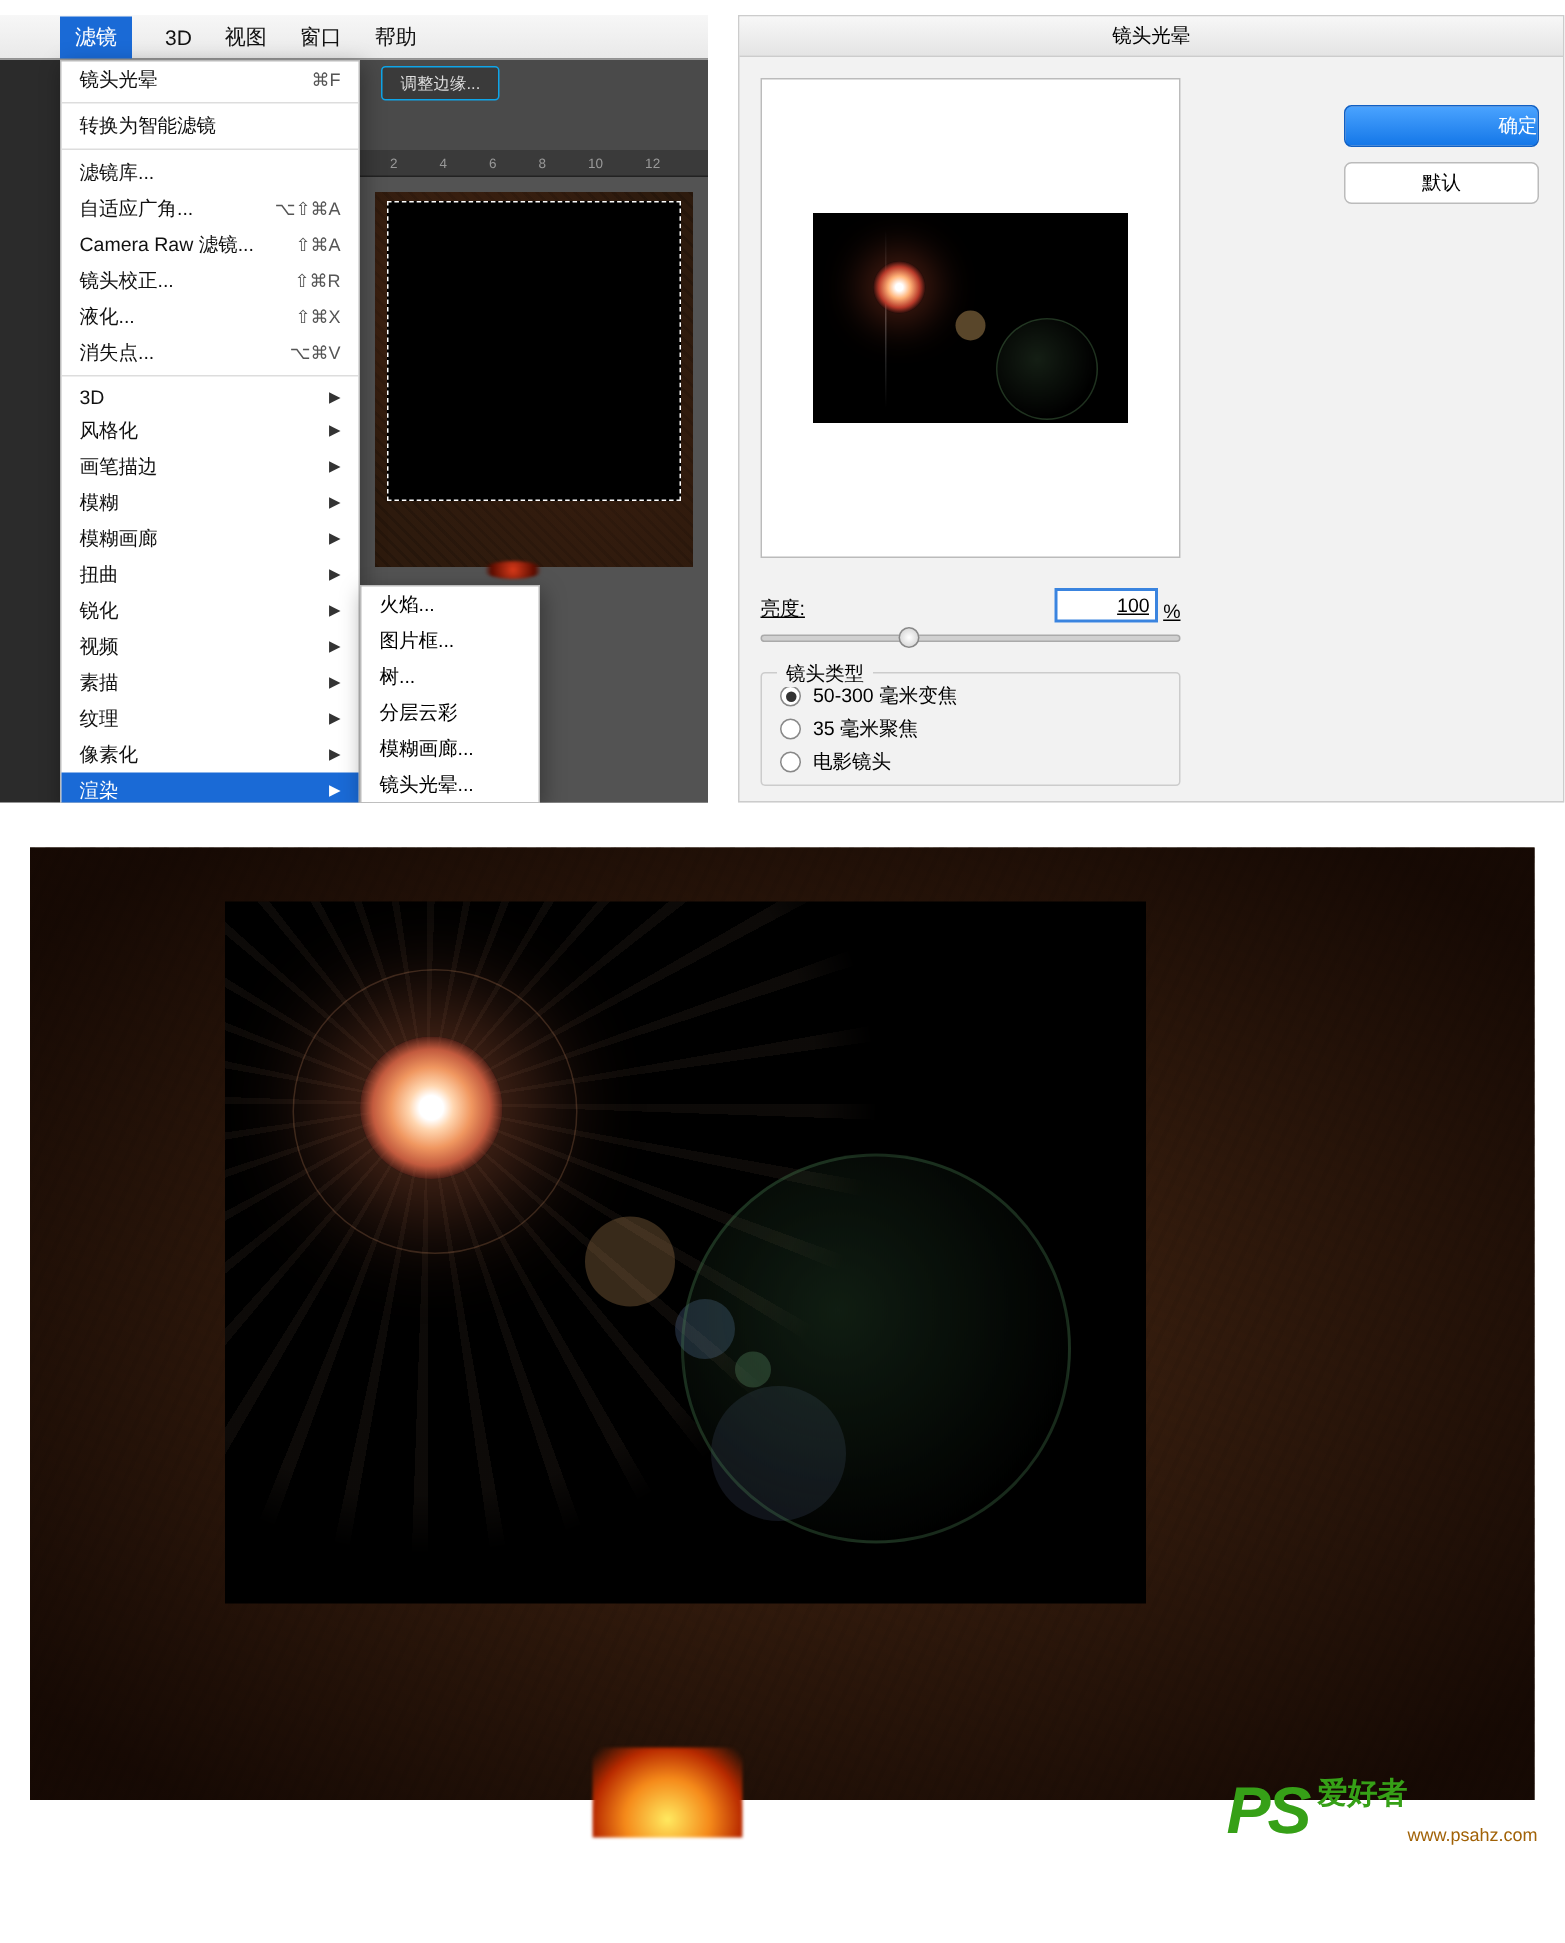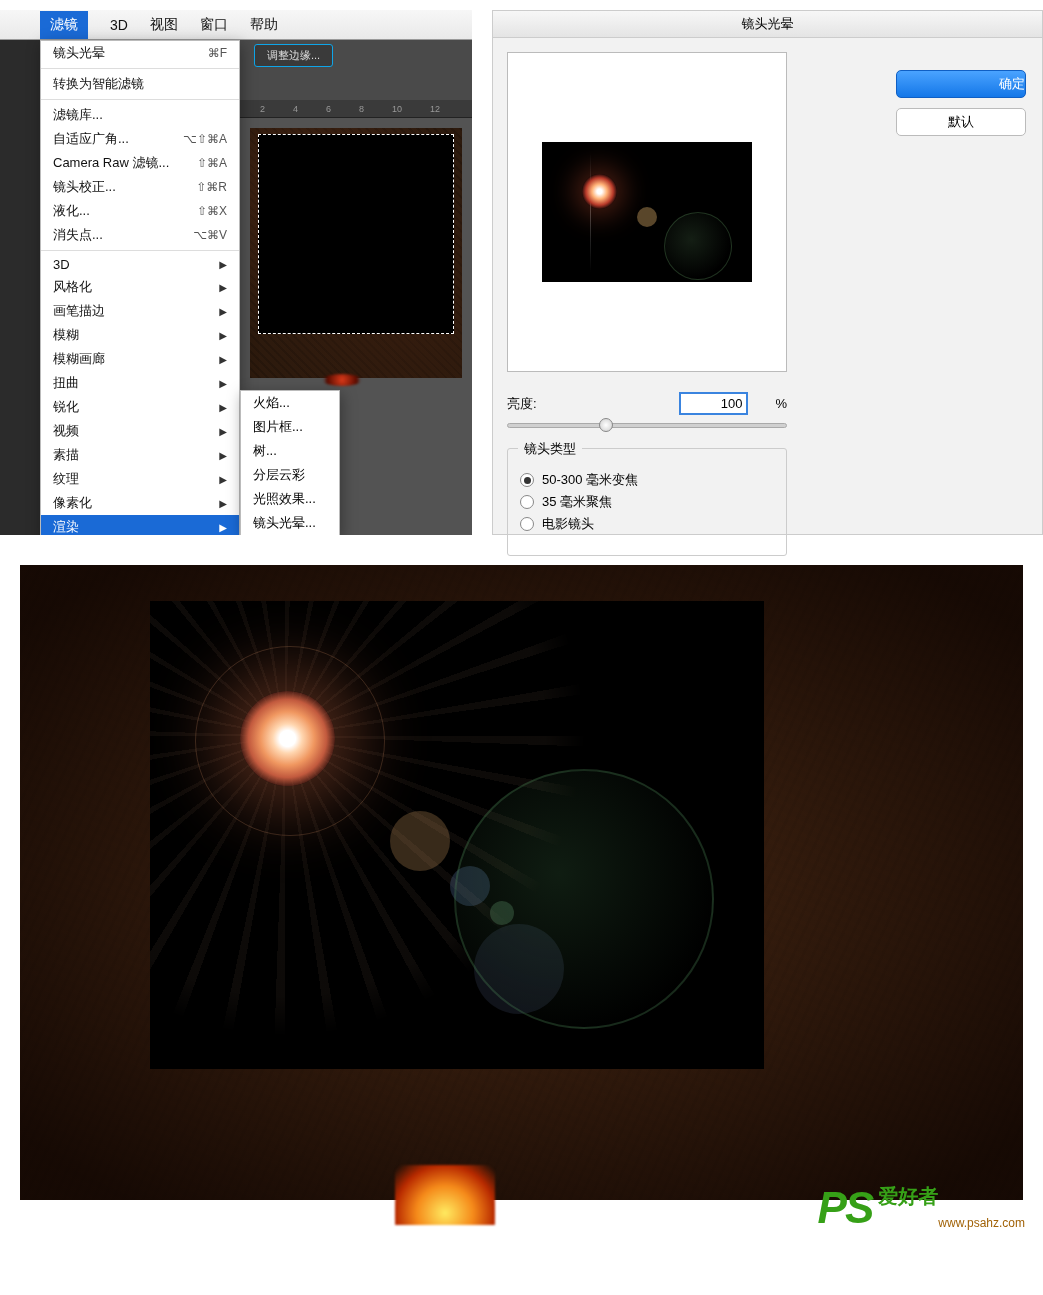--- a/index.html
+++ b/index.html
@@ -24,43 +24,43 @@
   .sel { position: absolute; top: 6px; left: 8px; right: 8px; height: 200px; border: 1px dashed #fff; background: #000; }
   .glow-red { position:absolute; bottom:-8px; left:72px; width:40px; height:12px; background: radial-gradient(circle,#d93a1a,#5a0c00 70%,transparent 90%); border-radius:50%; filter: blur(1px); }
   
   .dropdown { position: absolute; top: 30px; left: 40px; width: 200px; background: #fff; border: 1px solid #bbb; box-shadow: 2px 4px 14px rgba(0,0,0,.35); font-size: 13px; color: #111; z-index: 10; }
   .dropdown .item { display: flex; justify-content: space-between; align-items: center; padding: 3px 12px; white-space: nowrap; cursor: default; }
   .dropdown .item.highlight { background: #1a6ad6; color: #fff; }
   .dropdown .item .sc { color: #555; font-size: 12px; }
   .dropdown .sep { height: 1px; background: #ddd; margin: 3px 0; }
   .tri { font-size: 10px; color: #333; }
   .item.highlight .tri { color: #fff; }
-  .submenu { position: absolute; left: 240px; top: 380px; width: 100px; background: #fff; border: 1px solid #bbb; box-shadow: 2px 4px 14px rgba(0,0,0,.35); font-size: 13px; z-index: 11; }
+  .submenu { position: absolute; left: 240px; top: 380px; width: 120px; background: #fff; border: 1px solid #bbb; box-shadow: 2px 4px 14px rgba(0,0,0,.35); font-size: 13px; z-index: 11; }
   .submenu .item { padding: 3px 12px; }
   
   .dialog { flex: 1; height: 525px; background: #f2f2f2; border: 1px solid #ccc; position: relative; font-size: 13px; }
   .dialog .dlg-title { text-align: center; padding: 4px 0; background: linear-gradient(#f7f7f7,#e4e4e4); border-bottom: 1px solid #ccc; font-size: 13px; }
   .dlg-body { padding: 14px; position: relative; }
   .preview { width: 280px; height: 320px; background: #fff; border: 1px solid #bbb; display: flex; align-items: center; justify-content: center; }
   .preview-inner { width: 210px; height: 140px; background: #000; position: relative; overflow: hidden; }
   .flare-main { position: absolute; top: 32px; left: 40px; width: 35px; height: 35px; border-radius: 50%;
       background: radial-gradient(circle,#fff 10%,#ffb378 30%,#b83a2a 55%,transparent 75%);
       box-shadow: 0 0 26px 8px rgba(200,80,50,.35); }
   .flare-cross { position:absolute; top:10px; left:48px; width:1px; height:120px; background: linear-gradient(to bottom, transparent, rgba(255,255,255,.25), transparent); transform-origin: top; }
   .flare-ring { position: absolute; right: 20px; bottom: 2px; width: 68px; height: 68px; border-radius: 50%; border: 1px solid rgba(90,140,90,.35); background: radial-gradient(circle at 40% 40%, rgba(80,120,80,.25), transparent 70%); }
   .flare-dot { position: absolute; width: 20px; height: 20px; border-radius: 50%; background: rgba(255,200,120,.35); }
   .dlg-buttons { position: absolute; top: 32px; right: 16px; width: 130px; }
   .btn-primary { display:block; width:100%; padding: 4px 0; text-align:right; background: linear-gradient(#4aa3ff,#1477e8); color:#fff; border:1px solid #0f5fc4; border-radius: 5px; margin-bottom: 10px; font-size:13px; }
   .btn-default { display:block; width:100%; padding: 4px 0; text-align:center; background: #fff; border:1px solid #bbb; border-radius: 5px; font-size:13px; }
-  .brightness { margin-top: 20px; width: 280px; display:flex; align-items:center; gap: 27px; }
+  .brightness { margin-top: 20px; width: 280px; display:flex; align-items:flex-end; gap: 3px; text-decoration: underline; }
   .brightness input[type=text] { width: 69px; padding: 2px 4px; border: 2px solid #3a84df; text-align:right; font-size:13px; }
   .slider-wrap { width: 280px; margin-top: 8px; position: relative; }
   .slider-track { height: 5px; background: #d0d0d0; border:1px solid #aaa; border-radius:3px; }
   .slider-thumb { position:absolute; top:-5px; left: 33%; width:14px; height:14px; background: radial-gradient(#fff,#ccc); border:1px solid #888; border-radius:50%; }
-  .fieldset { margin-top: 20px; border: 1px solid #ccc; border-radius: 3px; padding: 20px 12px; width: 280px; position: relative; }
+  .fieldset { margin-top: 20px; border: 1px solid #ccc; border-radius: 3px; padding: 4px 12px; width: 280px; position: relative; }
   .fieldset .legend { position:absolute; top:-9px; left:10px; background:#f2f2f2; padding:0 6px; font-size:13px; }
   .radio-row { display:flex; align-items:center; gap:8px; padding:2px 0; font-size:13px; }
   .radio { width:14px; height:14px; border:1px solid #888; border-radius:50%; background:#fff; display:inline-flex; align-items:center; justify-content:center; }
   .radio.checked::after { content:""; width:7px; height:7px; background:#333; border-radius:50%; }
   
   .result { margin-top: 30px; width: 1003px; height: 635px; background: #2a180b;
     background-image:
       radial-gradient(ellipse at 50% 50%, rgba(90,50,25,.55), rgba(20,8,3,.9) 90%),
       repeating-linear-gradient(115deg, rgba(0,0,0,.18) 0 3px, transparent 3px 9px),
       repeating-linear-gradient(25deg, rgba(60,30,10,.2) 0 4px, transparent 4px 10px);
@@ -206,21 +206,21 @@
           </div>
 
       </div>
 
       <div class="submenu">
         <div class="item">火焰...</div>
         <div class="item">图片框...</div>
         <div class="item">树...</div>
         <div class="sep"></div>
         <div class="item">分层云彩</div>
-        <div class="item">光照效果...</div>
+        <div class="item">模糊画廊...</div>
         <div class="item highlight">镜头光晕...</div>
 
       </div>
     </div>
 
     <div class="dialog">
       <div class="dlg-title">镜头光晕</div>
       <div class="dlg-body">
         <div class="preview">
           <div class="preview-inner">

